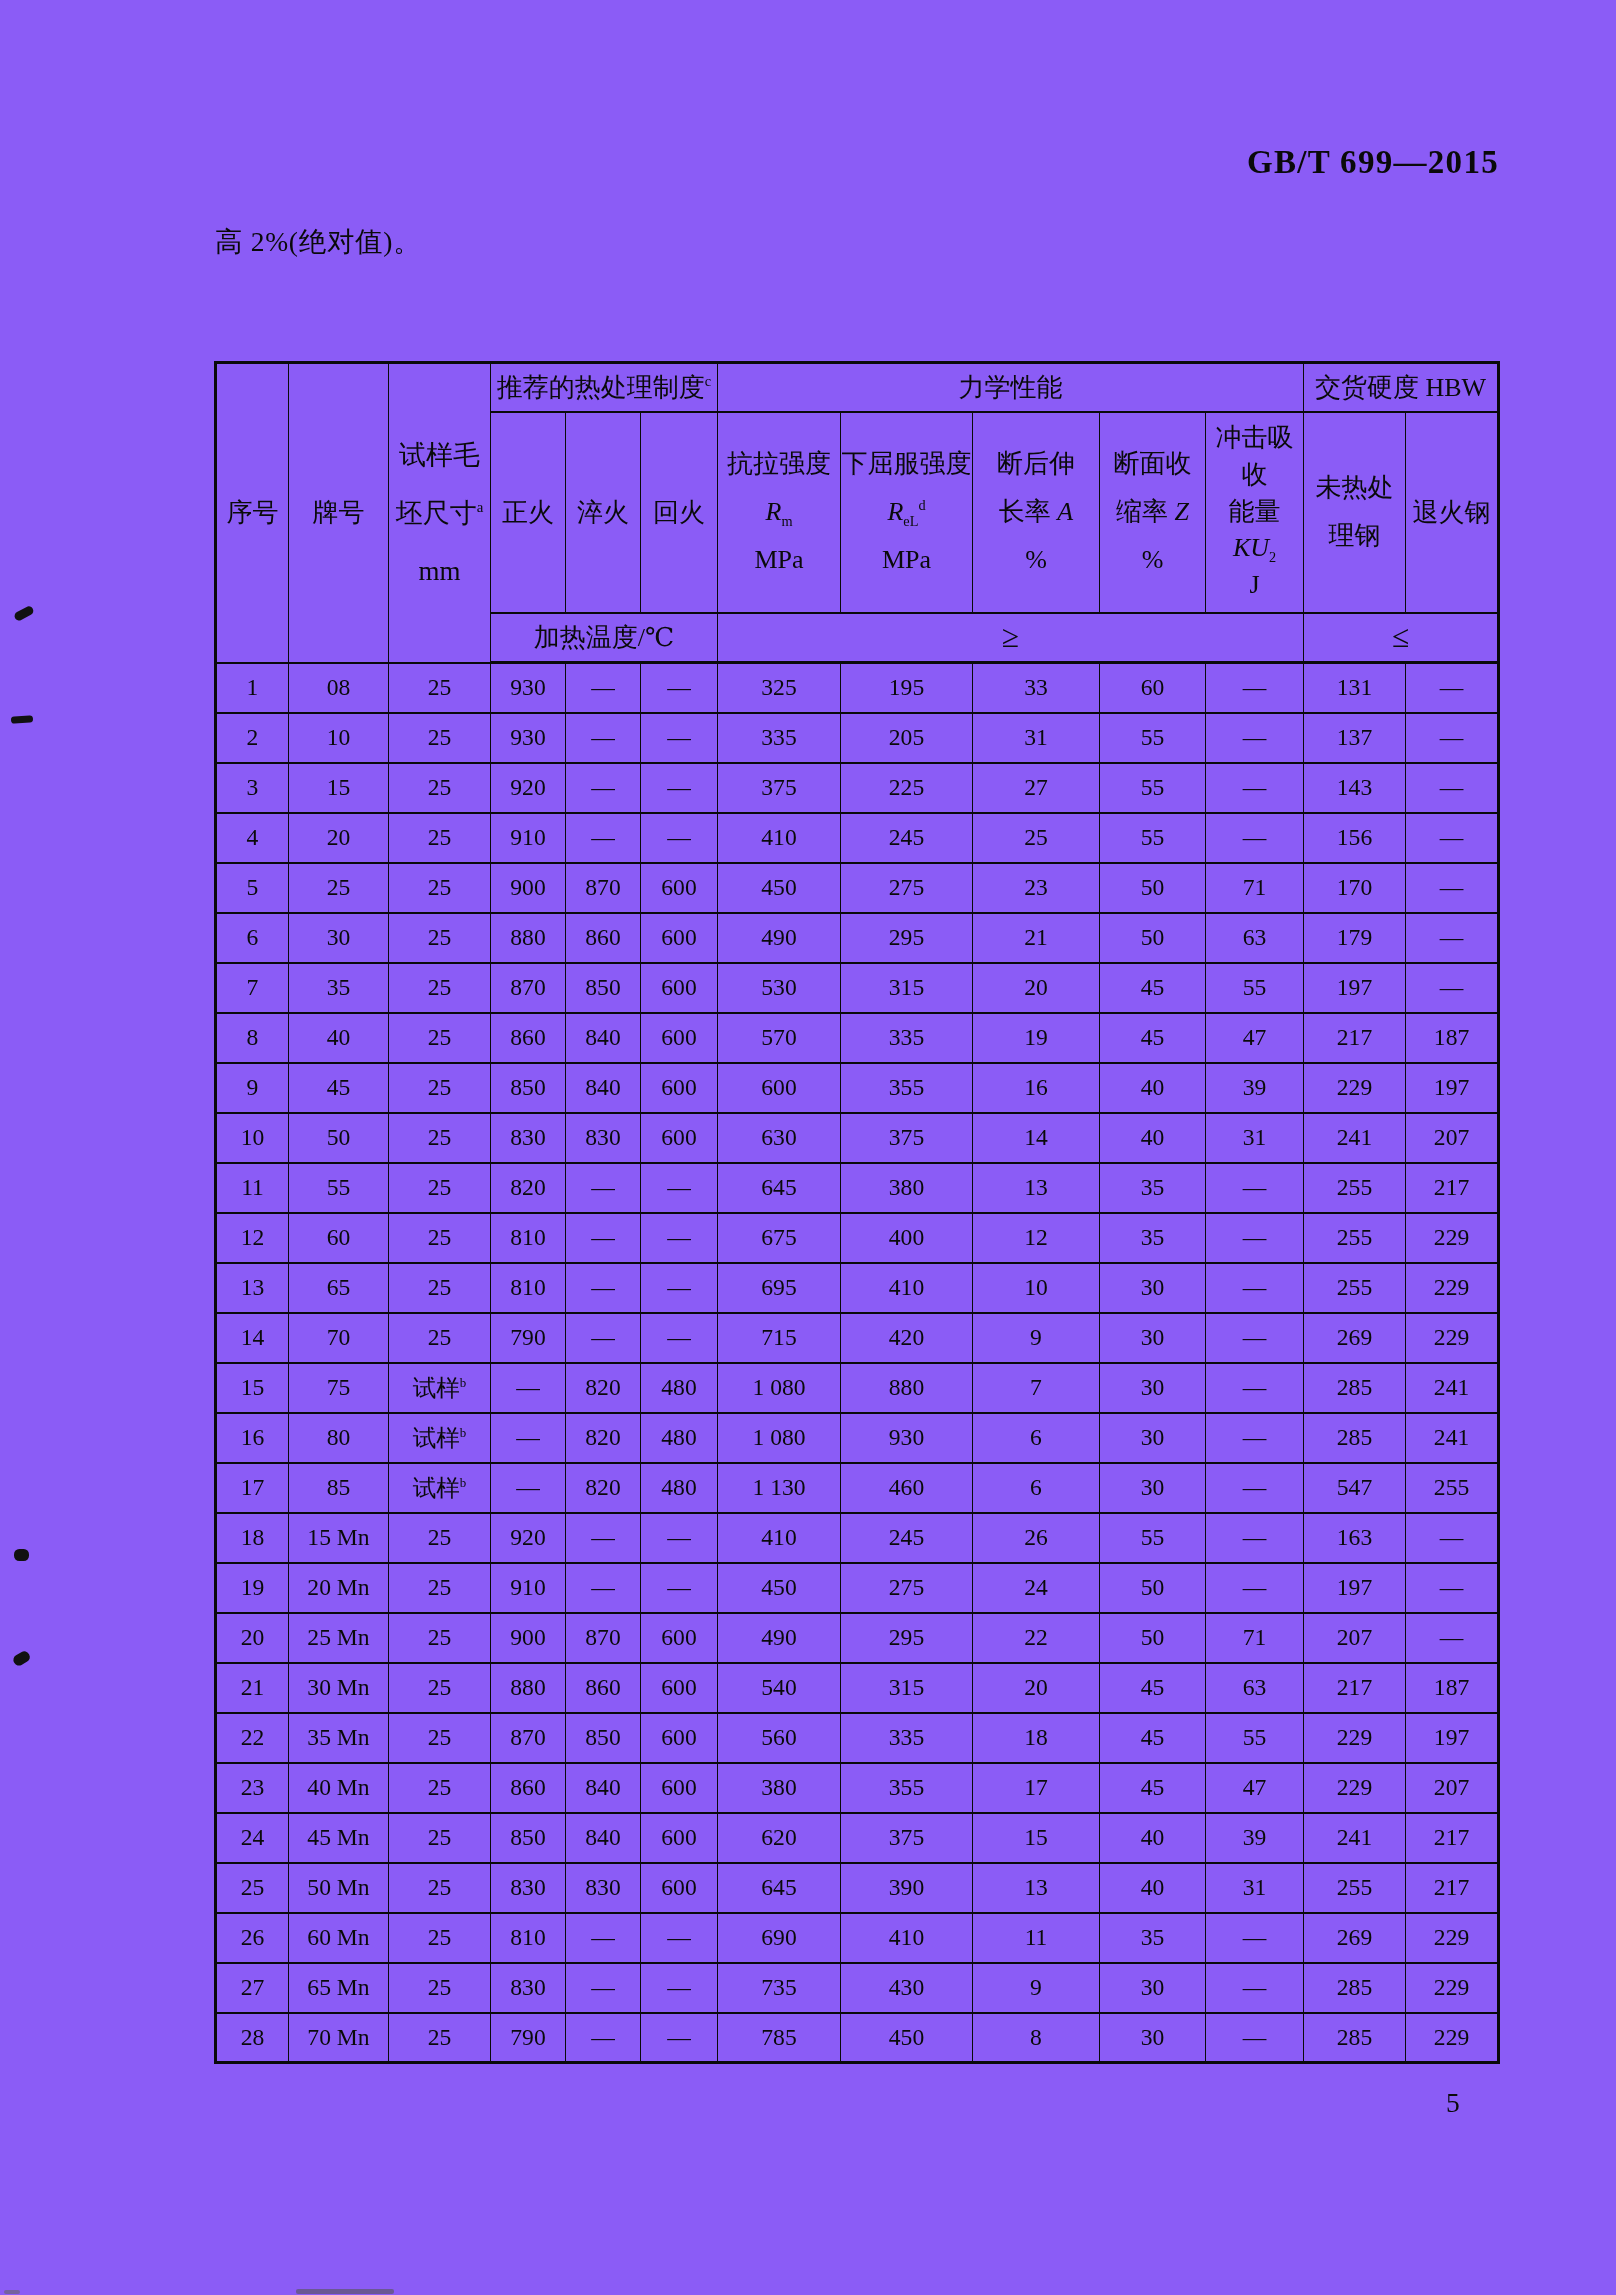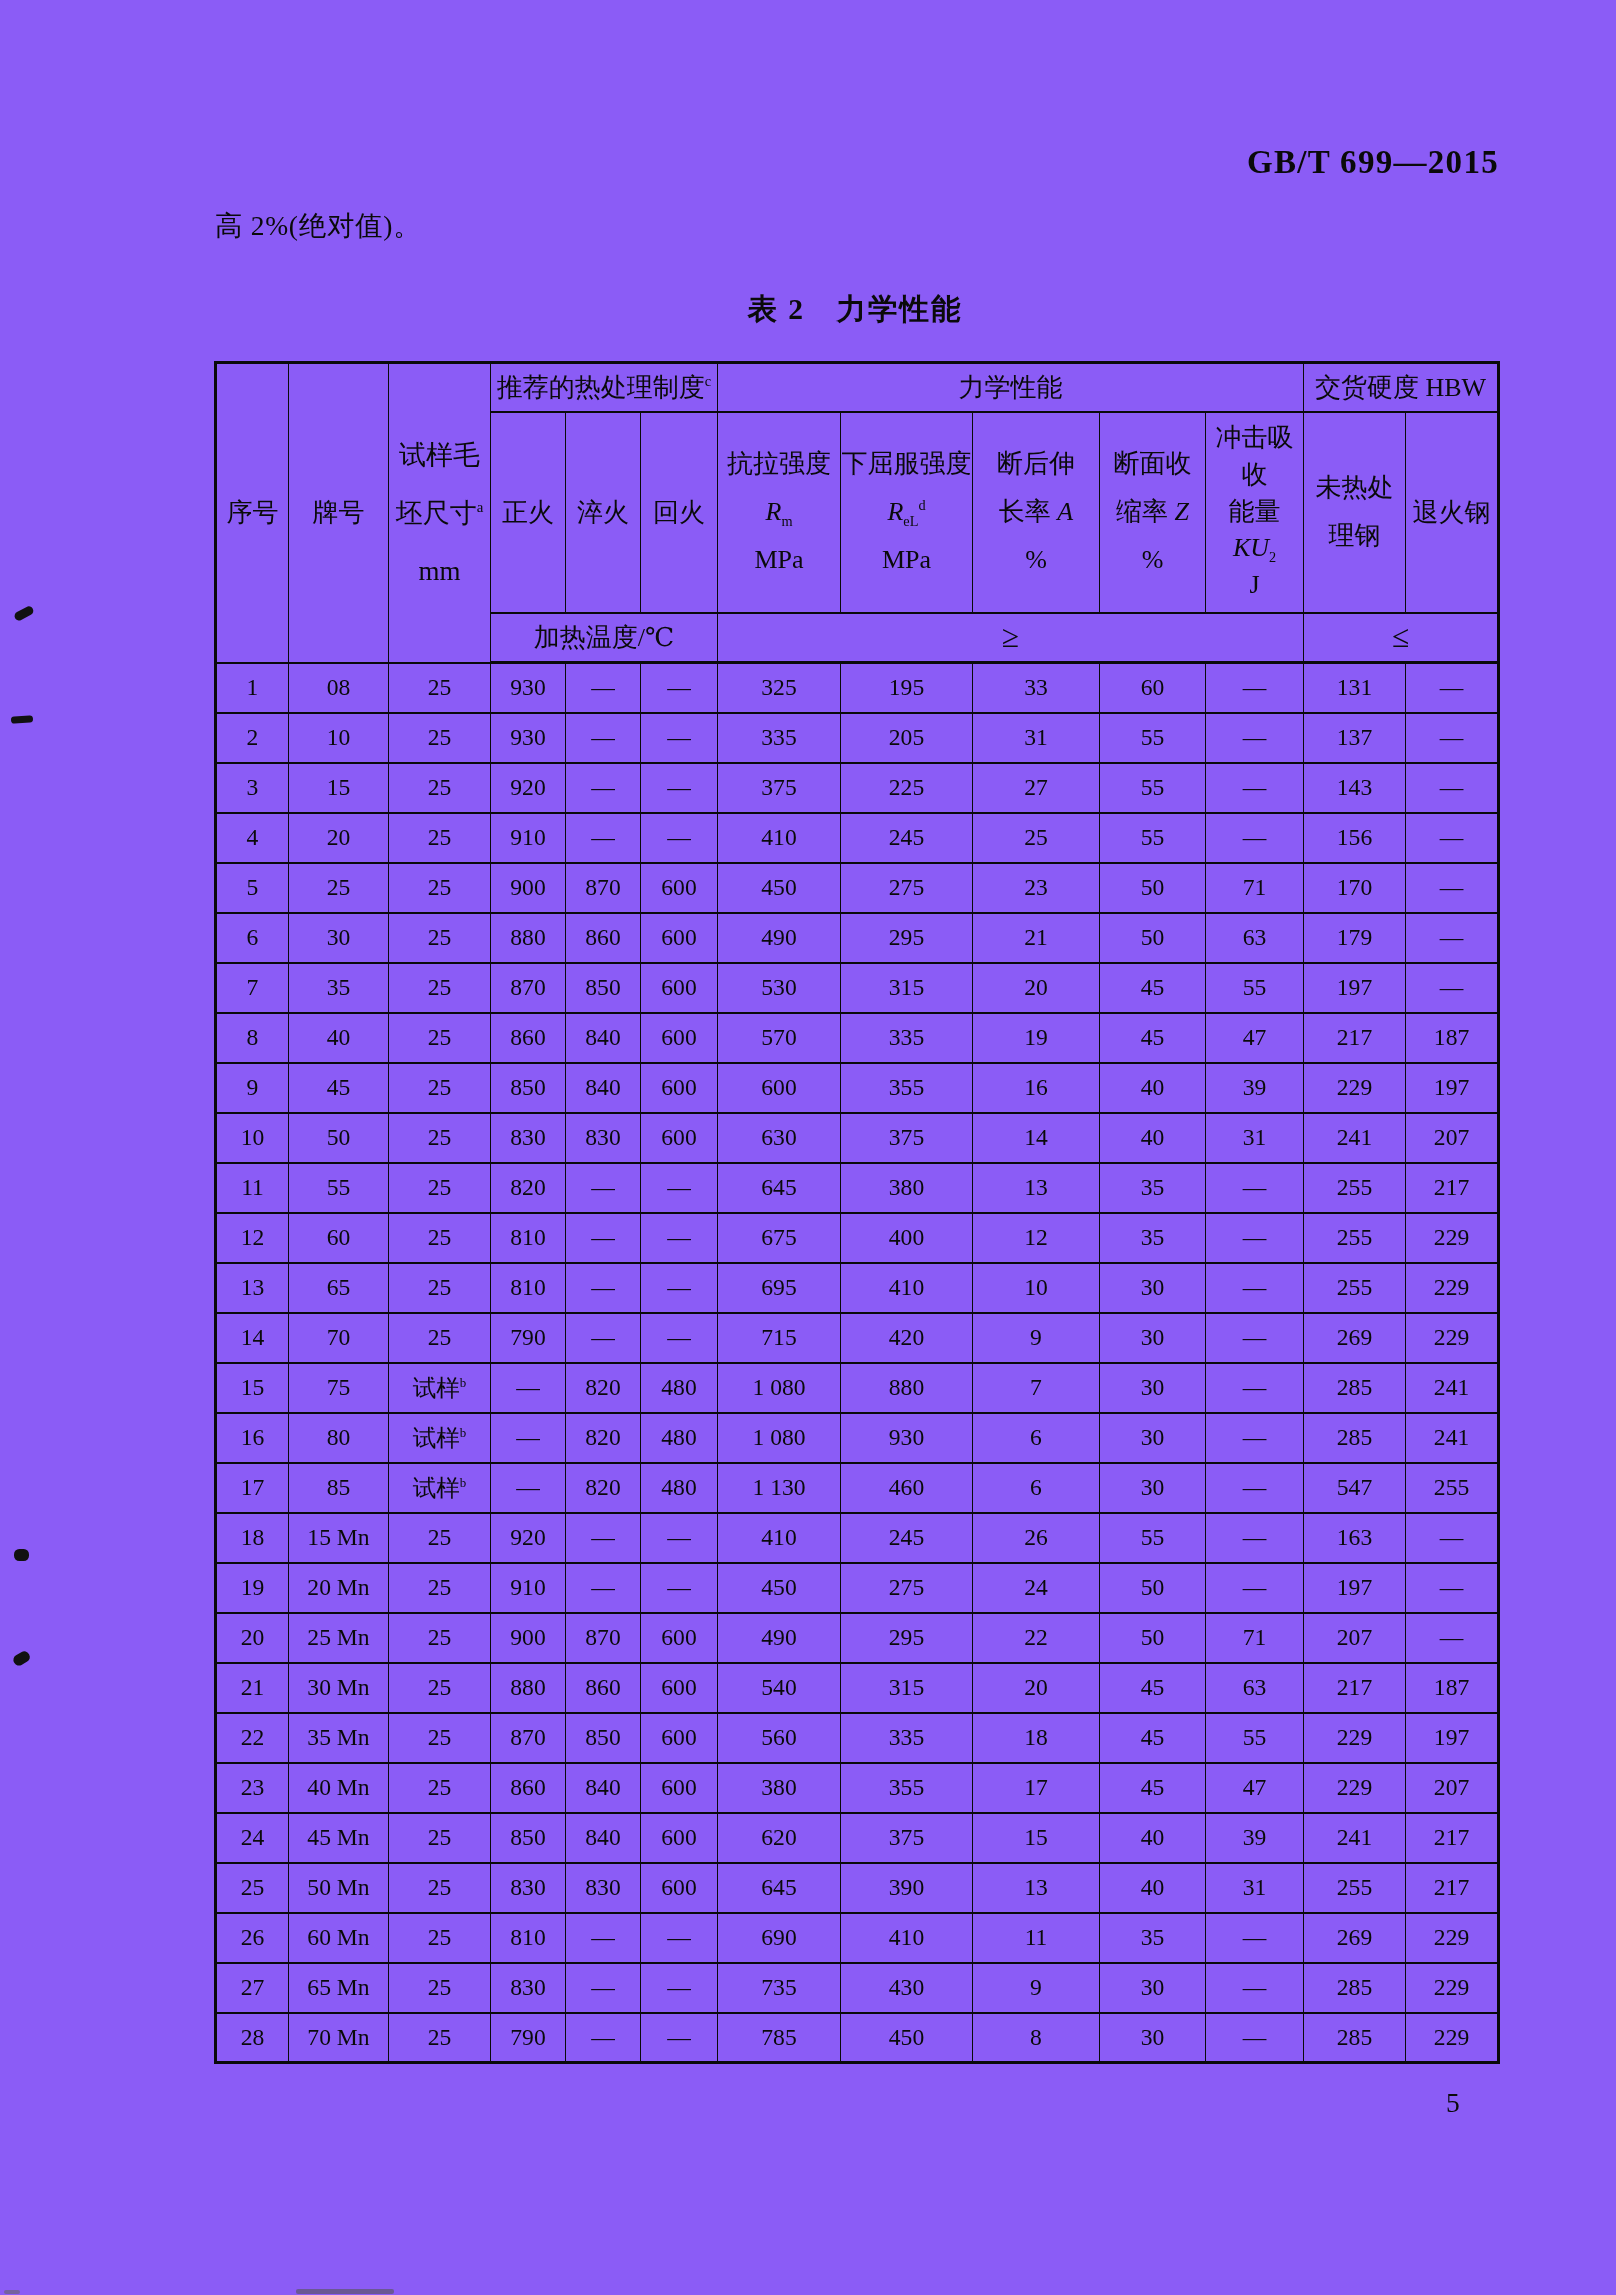--- a/index.html
+++ b/index.html
@@ -9,21 +9,21 @@
     background:#8b5cf6;
     font-family:"Liberation Serif","DejaVu Serif",serif;
     color:#0a0a0a;
     overflow:hidden;
   }
   .std-code{
     position:absolute;top:144px;right:117px;
     font-size:33px;font-weight:bold;letter-spacing:1.3px;
   }
   .intro{
-    position:absolute;top:208px;left:215px;
+    position:absolute;top:224px;left:215px;
     font-size:27.5px;letter-spacing:0.7px;
   }
   .tbl-title{
     position:absolute;top:290px;left:214px;width:1282px;
     text-align:center;font-size:29.5px;font-weight:bold;letter-spacing:2px;
   }
   table.main{
     position:absolute;left:214px;top:361px;
     width:1282px;height:1691px;
     border-collapse:collapse;table-layout:fixed;
@@ -60,21 +60,20 @@
     font-size:27.5px;
   }
 </style>
 </head>
 <body>
 
 <div class="page">
 
   <div class="std-code">GB/T 699—2015</div>
   <div class="intro">高 2%(绝对值)。</div>
-  <div class="tbl-title">表 2　力学性能</div>
 
   <table class="main">
     <colgroup>
       <col style="width:73px">
         <col style="width:100px">
         <col style="width:102px">
       <col style="width:75px">
         <col style="width:75px">
         <col style="width:77px">
       <col style="width:123px">

